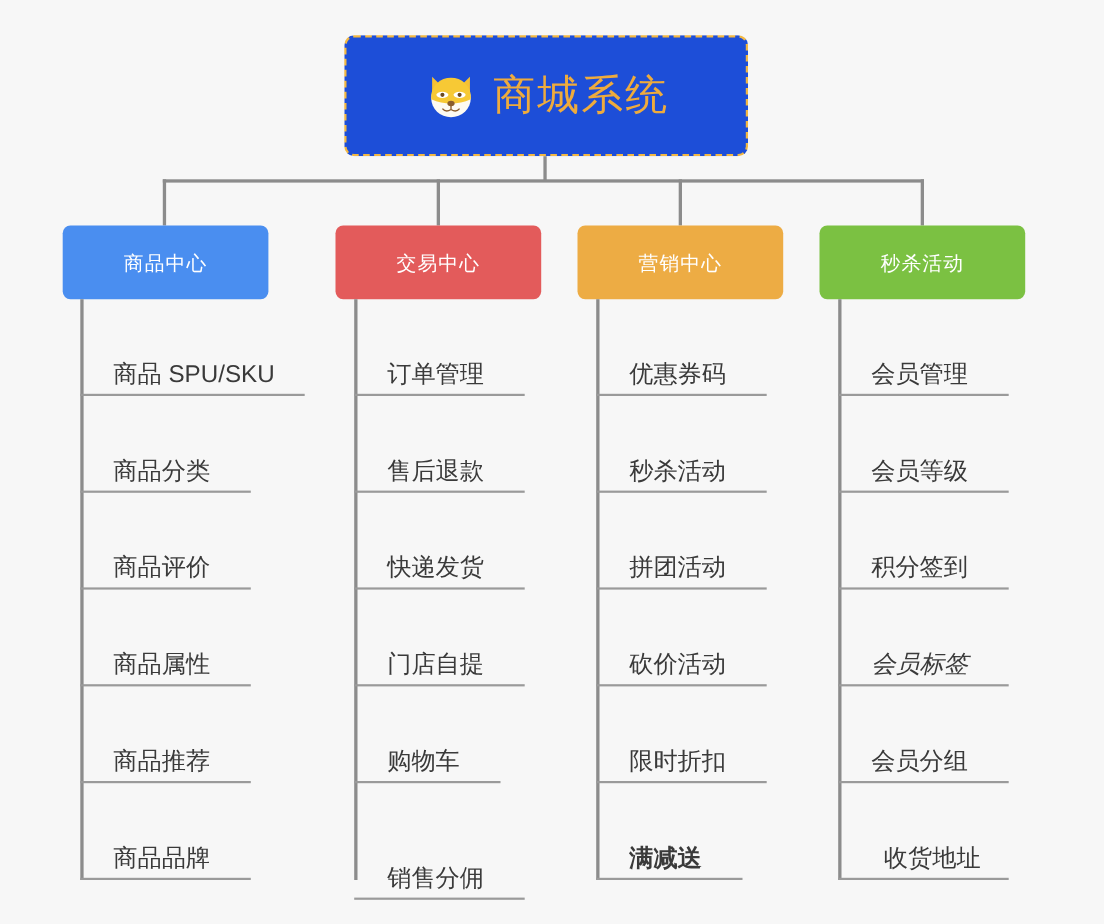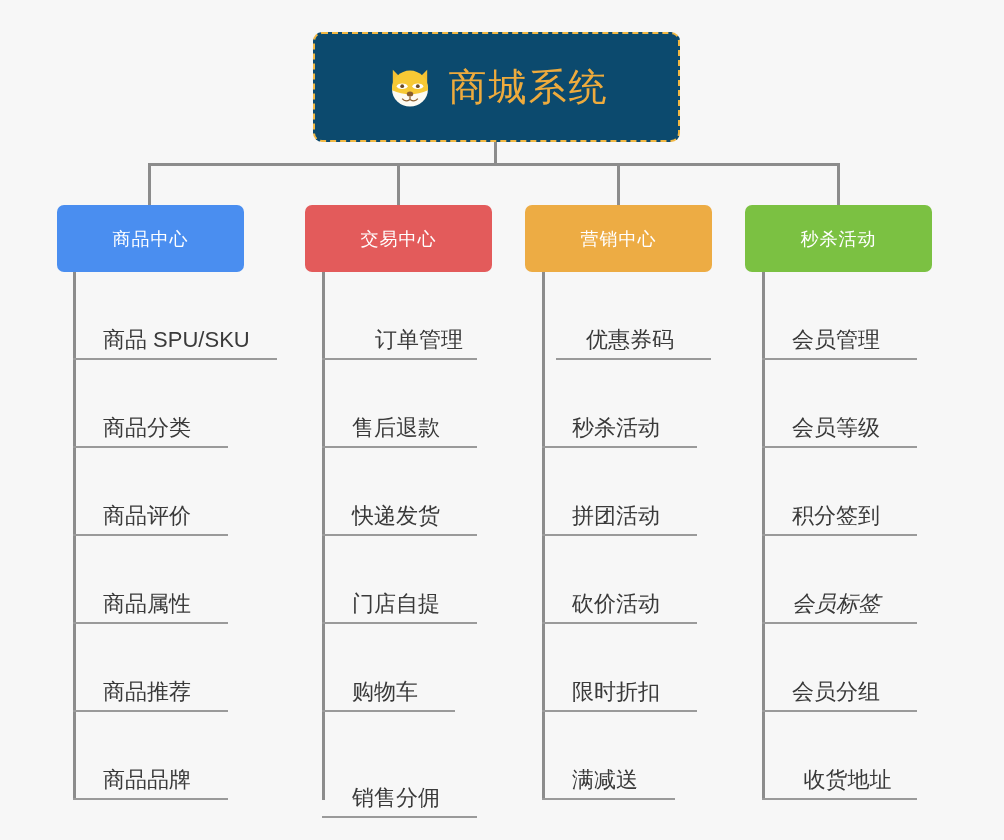--- a/index.html
+++ b/index.html
@@ -20,21 +20,21 @@
   }
 
   
   .root-node {
     position: absolute;
     left: 313px;
     top: 32px;
     width: 367px;
     height: 110px;
     box-sizing: border-box;
-    background: #0c4a6e;
+    background: #1d4ed8;
     border: 2px dashed #f2b843;
     border-radius: 9px;
     display: flex;
     align-items: center;
     justify-content: center;
     gap: 14px;
   }
   .root-title {
     font-size: 38px;
     color: #eeab3d;
@@ -160,21 +160,21 @@
     <div class="leaf" style="top:440px; width:155px;">
         <span class="leaf-label">商品品牌</span>
       </div>
   </div>
 
   <div class="cat-box" style="left: 305px; width: 187px; background: rgb(227, 91, 91);">
     <span class="cat-label">交易中心</span>
   </div>
   <div class="column" style="left:322px;">
     <div class="trunk" style="height:528px;"></div>
-    <div class="leaf" style="top:0px;   width:155px;justify-content:flex-end;">
+    <div class="leaf" style="top:0px;   width:155px;">
         <span class="leaf-label">订单管理</span>
       </div>
     <div class="leaf" style="top:88px;  width:155px;">
         <span class="leaf-label">售后退款</span>
       </div>
     <div class="leaf" style="top:176px; width:155px;text-align:center;">
         <span class="leaf-label">快递发货</span>
       </div>
     <div class="leaf" style="top:264px; width:155px;">
         <span class="leaf-label">门店自提</span>
@@ -185,36 +185,36 @@
     <div class="leaf" style="top:458px; width:155px;">
         <span class="leaf-label">销售分佣</span>
       </div>
   </div>
 
   <div class="cat-box" style="left: 525px; width: 187px; background: rgb(237, 172, 68);">
     <span class="cat-label">营销中心</span>
   </div>
   <div class="column" style="left:542px;">
     <div class="trunk" style="height:528px;"></div>
-    <div class="leaf" style="top:0px;   width:155px;margin-left:14px;">
+    <div class="leaf" style="top:0px;   width:155px;">
         <span class="leaf-label">优惠券码</span>
       </div>
     <div class="leaf" style="top:88px;  width:155px;">
         <span class="leaf-label">秒杀活动</span>
       </div>
     <div class="leaf" style="top:176px; width:155px;">
         <span class="leaf-label">拼团活动</span>
       </div>
     <div class="leaf" style="top:264px; width:155px;">
         <span class="leaf-label">砍价活动</span>
       </div>
     <div class="leaf" style="top:352px; width:155px;">
         <span class="leaf-label">限时折扣</span>
       </div>
-    <div class="leaf" style="top:440px; width:133px;">
+    <div class="leaf" style="top:440px; width:133px;font-weight:bold;">
         <span class="leaf-label">满减送</span>
       </div>
   </div>
 
   <div class="cat-box" style="left: 745px; width: 187px; background: rgb(123, 193, 66);">
     <span class="cat-label">秒杀活动</span>
   </div>
   <div class="column" style="left:762px;">
     <div class="trunk" style="height:528px;"></div>
     <div class="leaf" style="top:0px;   width:155px;">

